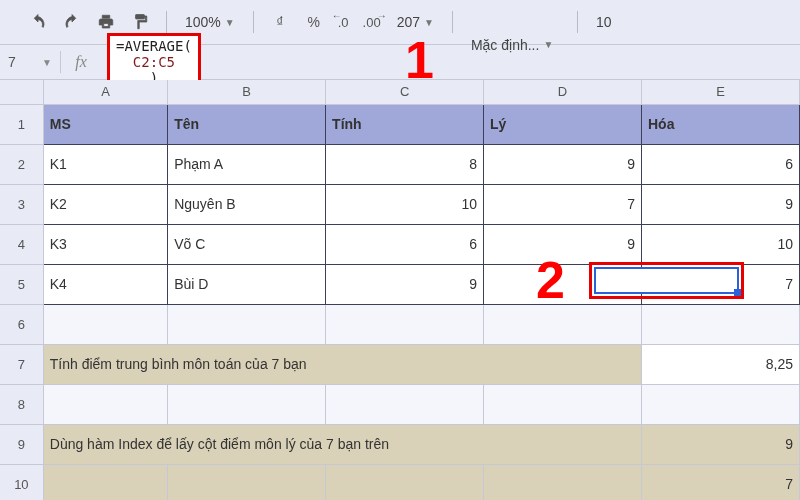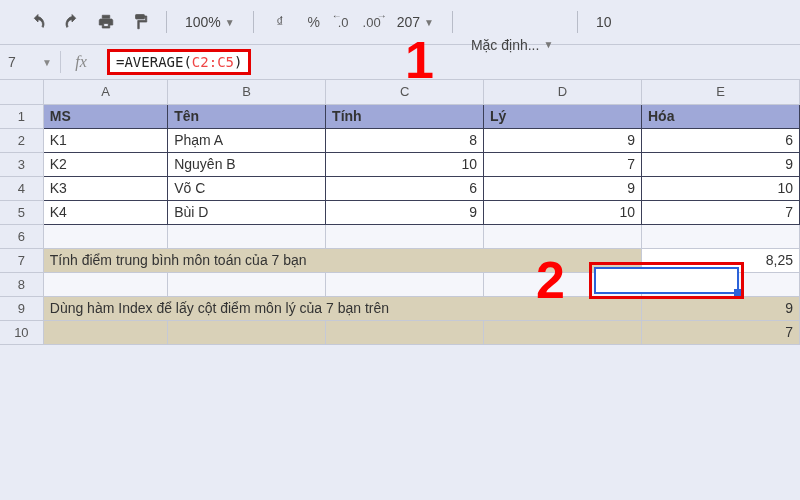--- a/index.html
+++ b/index.html
@@ -75,23 +75,24 @@
     font-family: 'Consolas', monospace;
     font-size: 14px;
     position: relative;
   }
   .formula-box {
     background: #fff;
     border: 3px solid #e60000;
     padding: 2px 6px;
     display: inline-flex;
     align-items: center;
+    flex-direction: column;
   }
   .f-black { color: #222; }
-  .f-orange { color: #ef4444; }
+  .f-orange { color: #7f1d1d; }
 
   .grid-wrap {
     position: relative;
     background: #fff;
   }
   table.grid {
     border-collapse: collapse;
     table-layout: fixed;
     width: 800px;
   }
@@ -115,21 +116,21 @@
     background: #e8ebf5;
     border: 1px solid #c5c9d6;
     border-left: none;
     font-weight: normal;
     color: #555;
     font-size: 13px;
     text-align: center;
   }
   .grid td {
     border: 1px solid #c5c9d6;
-    height: 24px;
+    height: 40px;
     padding: 0 6px;
     font-size: 14px;
     background: #fff;
     overflow: hidden;
     white-space: nowrap;
   }
   .colA { width: 115px; }
   .colB { width: 146px; }
   .colC { width: 146px; }
   .colD { width: 146px; }

